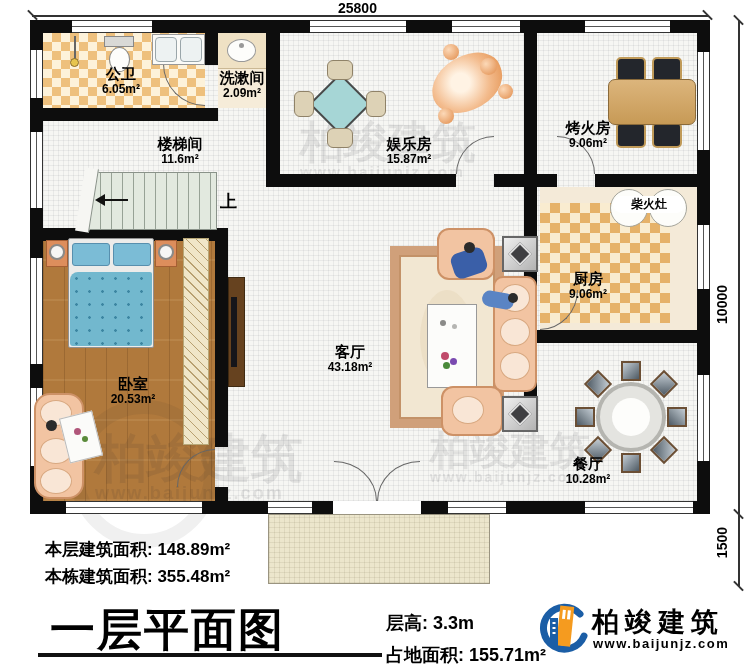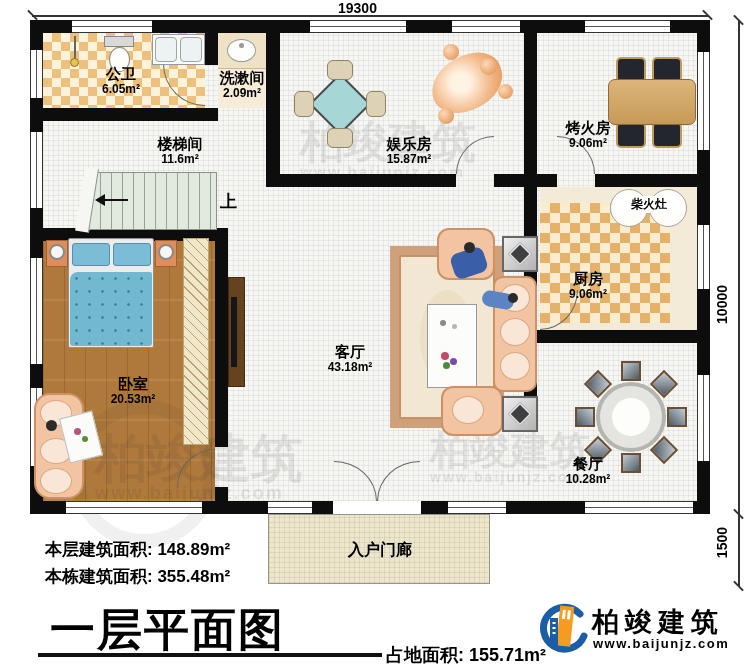--- a/index.html
+++ b/index.html
@@ -46,21 +46,21 @@
   .dimline{position:absolute;background:#333;}
   .tick{position:absolute;width:13px;height:2px;background:#333;}
   .dimtext{position:absolute;font-size:14px;font-weight:700;color:#000;}
   .vtext{writing-mode:vertical-rl;transform:rotate(180deg);}
 </style>
 </head>
 <body>
 
 <div id="app">
 
-  <div class="dimtext" style="left:338px;top:0px;">19300</div>
+  <div class="dimtext" style="left:338px;top:0px;">25800</div>
   <div class="dimline" style="left:32px;top:15px;width:676px;height:1.5px;"></div>
   <div class="tick" style="left:26px;top:14px;transform:rotate(45deg);"></div>
   <div class="tick" style="left:701px;top:14px;transform:rotate(45deg);"></div>
 
   <div class="dimline" style="left:738px;top:20px;width:1.5px;height:494px;"></div>
   <div class="tick" style="left:732px;top:19px;transform:rotate(45deg);"></div>
   <div class="tick" style="left:732px;top:513px;transform:rotate(45deg);"></div>
   <div class="dimtext vtext" style="left:714px;top:285px;">10000</div>
   <div class="dimline" style="left:738px;top:514px;width:1.5px;height:72px;"></div>
   <div class="tick" style="left:732px;top:585px;transform:rotate(45deg);"></div>
@@ -268,32 +268,35 @@
     <div class="rarea">20.53m²</div>
   </div>
   <div class="rlabel" style="left:588px;top:456px;">
     <div class="rname">餐厅</div>
     <div class="rarea">10.28m²</div>
   </div>
 
   <div class="abs" style="left:268px;top:514px;width:222px;height:70px;background:#ece6cc;border:1px solid #9a9480;box-sizing:border-box;
        background-image:repeating-linear-gradient(0deg,rgba(120,110,80,.12) 0 1px,transparent 1px 5px),
                         repeating-linear-gradient(90deg,rgba(120,110,80,.12) 0 1px,transparent 1px 5px);"></div>
-  <div class="abs" style="left:318px;top:540px;width:124px;text-align:center;font-size:16px;font-weight:800;">入户门廊</div>
 
   <div class="abs" style="left:45px;top:538px;font-size:17px;font-weight:700;text-align:center;">
     <span>本层建筑面积:</span>
     <span>148.89m²</span>
   </div>
   <div class="abs" style="left:45px;top:565px;font-size:17px;font-weight:700;">
     <span>本栋建筑面积:</span>
     <span>355.48m²</span>
   </div>
   <div class="abs" style="left:50px;top:600px;font-size:45px;font-weight:800;letter-spacing:2px;">一层平面图</div>
   <div class="abs" style="left:38px;top:653px;width:344px;height:4px;background:#111;"></div>
+  <div class="abs" style="left:386px;top:611px;font-size:18px;font-weight:700;">
+    <span>层高:</span>
+    <span>3.3m</span>
+  </div>
   <div class="abs" style="left:386px;top:643px;font-size:18px;font-weight:700;">
     <span>占地面积:</span>
     <span>155.71m²</span>
   </div>
 
   <div class="abs" style="left:536px;top:602px;width:52px;height:56px;">
     <svg width="52" height="56" viewBox="0 0 52 56">
       <path d="M44 12 A21 21 0 1 0 48 34" fill="none" stroke="#1b5ea6" stroke-width="7" stroke-linecap="round"></path>
       <g transform="rotate(6 28 26)">
         <rect x="22" y="4" width="14" height="40" fill="#f59b1f"></rect>

